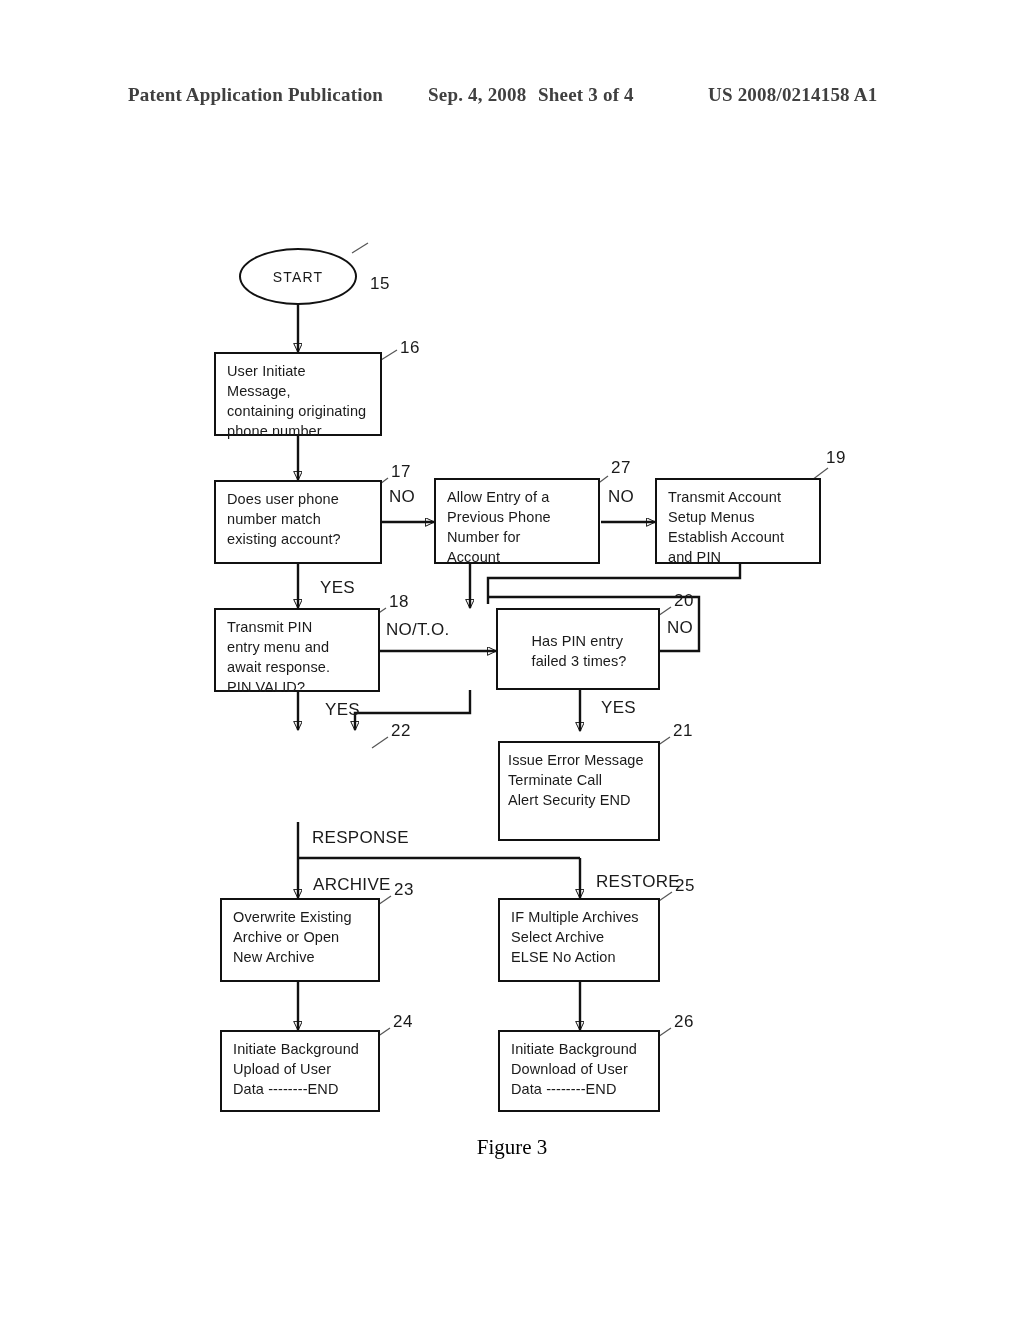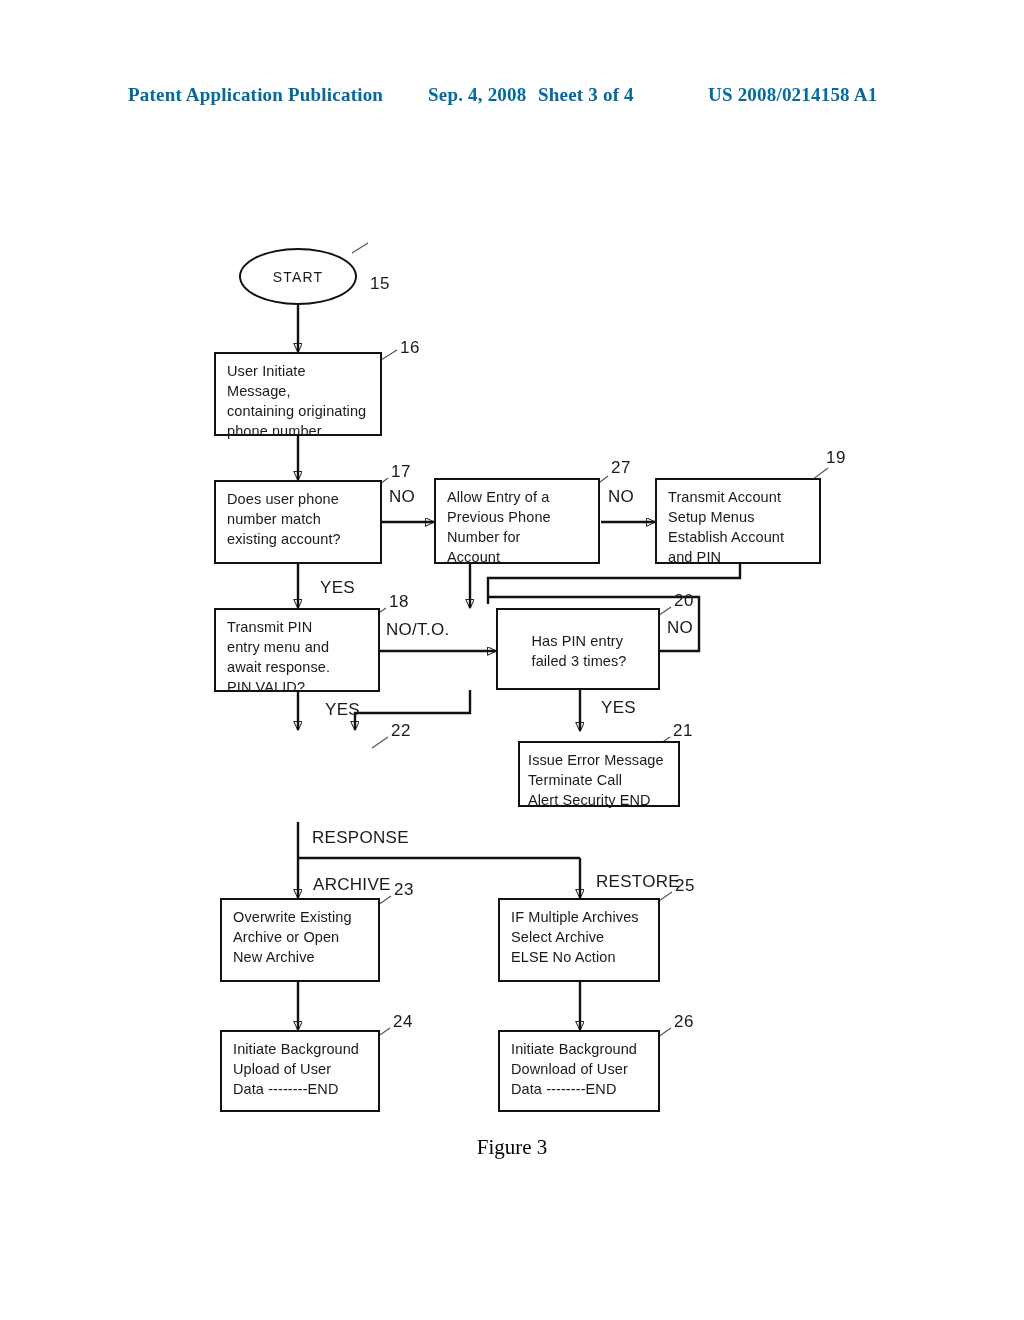--- a/index.html
+++ b/index.html
@@ -18,21 +18,21 @@
   
   .patent-header {
     position: absolute;
     top: 84px;
     left: 128px;
     width: 768px;
     height: 26px;
     font-family: "Liberation Serif", serif;
     font-weight: bold;
     font-size: 19px;
-    color: #0369a1;
+    color: #404040;
     letter-spacing: 0.2px;
     white-space: nowrap;
   }
   .patent-header .hdr-pub   { position: absolute; left: 0px;   top: 0; }
   .patent-header .hdr-date  { position: absolute; left: 300px; top: 0; }
   .patent-header .hdr-sheet { position: absolute; left: 410px; top: 0; }
   .patent-header .hdr-num   { position: absolute; left: 580px; top: 0; }
 
   
   .fig-caption {
@@ -193,21 +193,21 @@
   <div class="node" style="left:655px; top:478px; width:166px; height:86px;">Transmit Account
 Setup Menus
 Establish Account
 and PIN</div>
 
   <div class="node" style="left:496px; top:608px; width:164px; height:82px;
               display:flex; align-items:center; justify-content:center; ">Has PIN entry
 failed 3 times?</div>
 
 
-  <div class="node" style="left:518px; top:741px; width:162px; height:66px;padding-left:8px;">Issue Error Message
+  <div class="node" style="left:498px; top:741px; width:162px; height:100px;padding-left:8px;">Issue Error Message
 Terminate Call
 Alert Security  END</div>
 
   <div class="node" style="left:498px; top:898px; width:162px; height:84px;">IF Multiple Archives
 Select Archive
 ELSE No Action</div>
 
   <div class="node" style="left:220px; top:898px; width:160px; height:84px;">Overwrite Existing
 Archive or Open
 New Archive</div>

